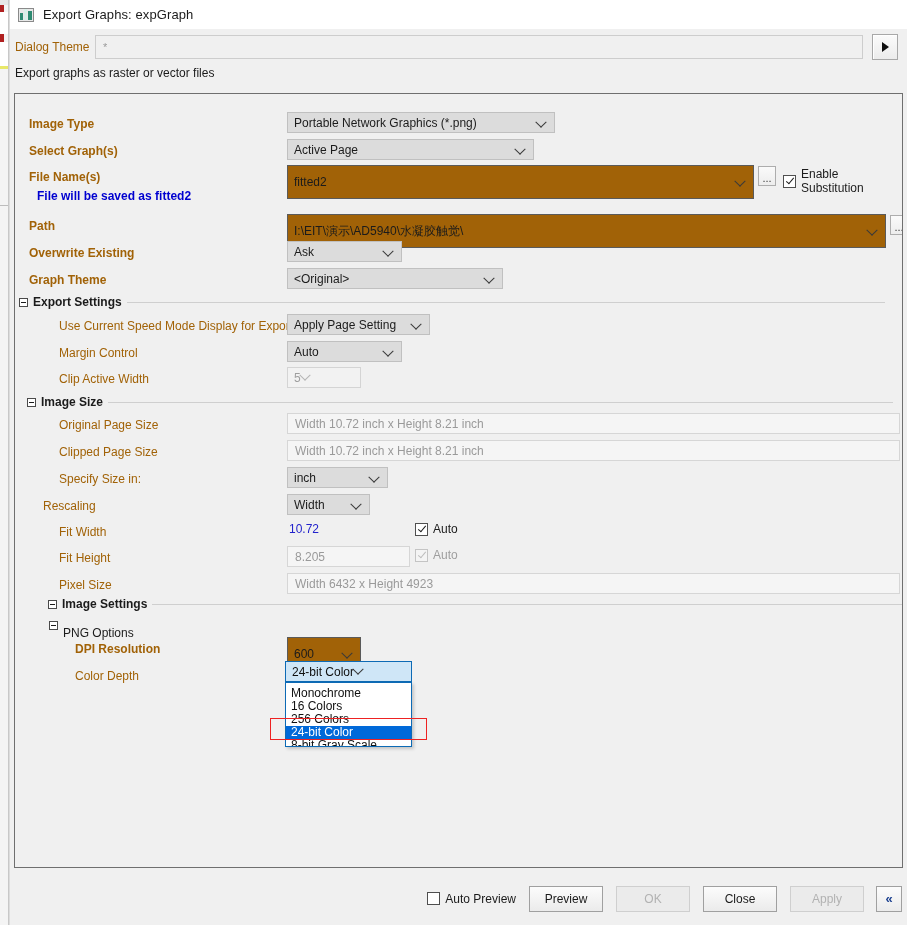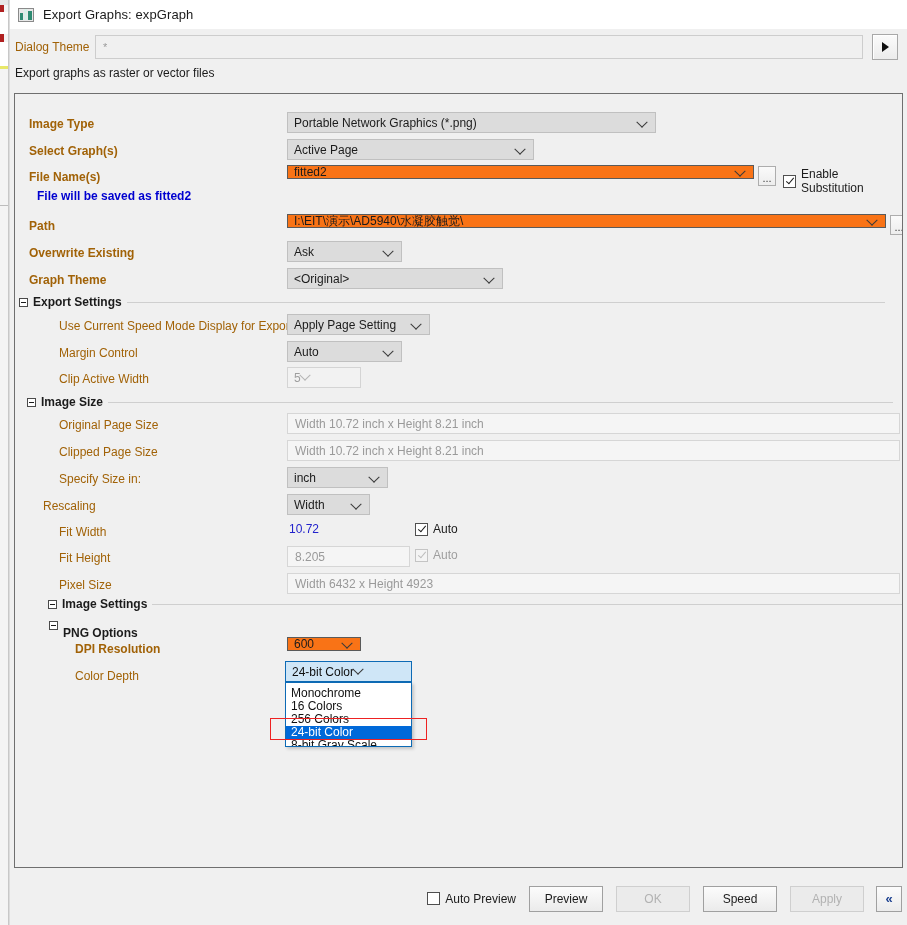--- a/index.html
+++ b/index.html
@@ -181,24 +181,24 @@
     width: 9px; height: 5px;
   }
   .chev {
     display: block;
     width: 7px; height: 7px;
     border-right: 1.2px solid #3a3a3a;
     border-bottom: 1.2px solid #3a3a3a;
     transform: rotate(45deg) translate(-2px,-2px);
   }
   .combo-white {
-    background: #f97316;
+    background: #a16207;
     border: 1px solid #5a5a5a;
     box-sizing: border-box;
-    height: 14px;
+    height: 34px;
     display: flex;
     align-items: center;
     position: relative;
     font-size: 12px;
     color: #1b1b1b;
     padding-left: 6px;
     text-align: center;
   }
   .combo-disabled {
     background: #f2f2f2;
@@ -305,21 +305,21 @@
     font-weight: bold;
     color: #1b1b1b;
     white-space: nowrap;
     padding-right: 5px;
   }
   .group .gline {
     height: 1px;
     background: #cfcfcf;
     flex: 1 1 auto;
   }
-  .group.sub .gtxt { font-weight: bold; margin-top: 16px; }
+  .group.sub .gtxt { font-weight: normal; margin-top: 16px; }
 
   
   .bluetext {
     color: #0000d0;
     font-size: 12px;
     font-weight: bold;
   }
   .bluevalue {
     color: #2222cc;
     font-size: 12px;
@@ -444,21 +444,21 @@
       </div>
     </div>
 
     <div class="desc">Export graphs as raster or vector files</div>
 
     <div class="panel">
 
       <div class="row" style="left:14px; top:19px;">
         <span class="lbl bold">Image Type</span>
       </div>
-      <div class="combo-gray" style="position:absolute; left:272px; top:18px; width:369px;">
+      <div class="combo-gray" style="position:absolute; left:272px; top:18px; width:268px;">
         <span>Portable Network Graphics (*.png)</span>
         <span class="arrow">
             <i class="chev"></i>
           </span>
       </div>
 
       <div class="row" style="left:14px; top:46px;">
         <span class="lbl bold">Select Graph(s)</span>
       </div>
       <div class="combo-gray" style="position:absolute; left:272px; top:45px; width:247px;">
@@ -655,19 +655,19 @@
 
     <div class="red-rect"></div>
 
     <div class="btnbar">
       <div class="cb">
         <span class="box"></span>
         <span>Auto Preview</span>
       </div>
       <div class="btn">Preview</div>
       <div class="btn dis">OK</div>
-      <div class="btn">Speed</div>
+      <div class="btn">Close</div>
       <div class="btn dis">Apply</div>
       <div class="btn sq">«</div>
     </div>
 
   </div>
 </div>
 
 </body></html>

